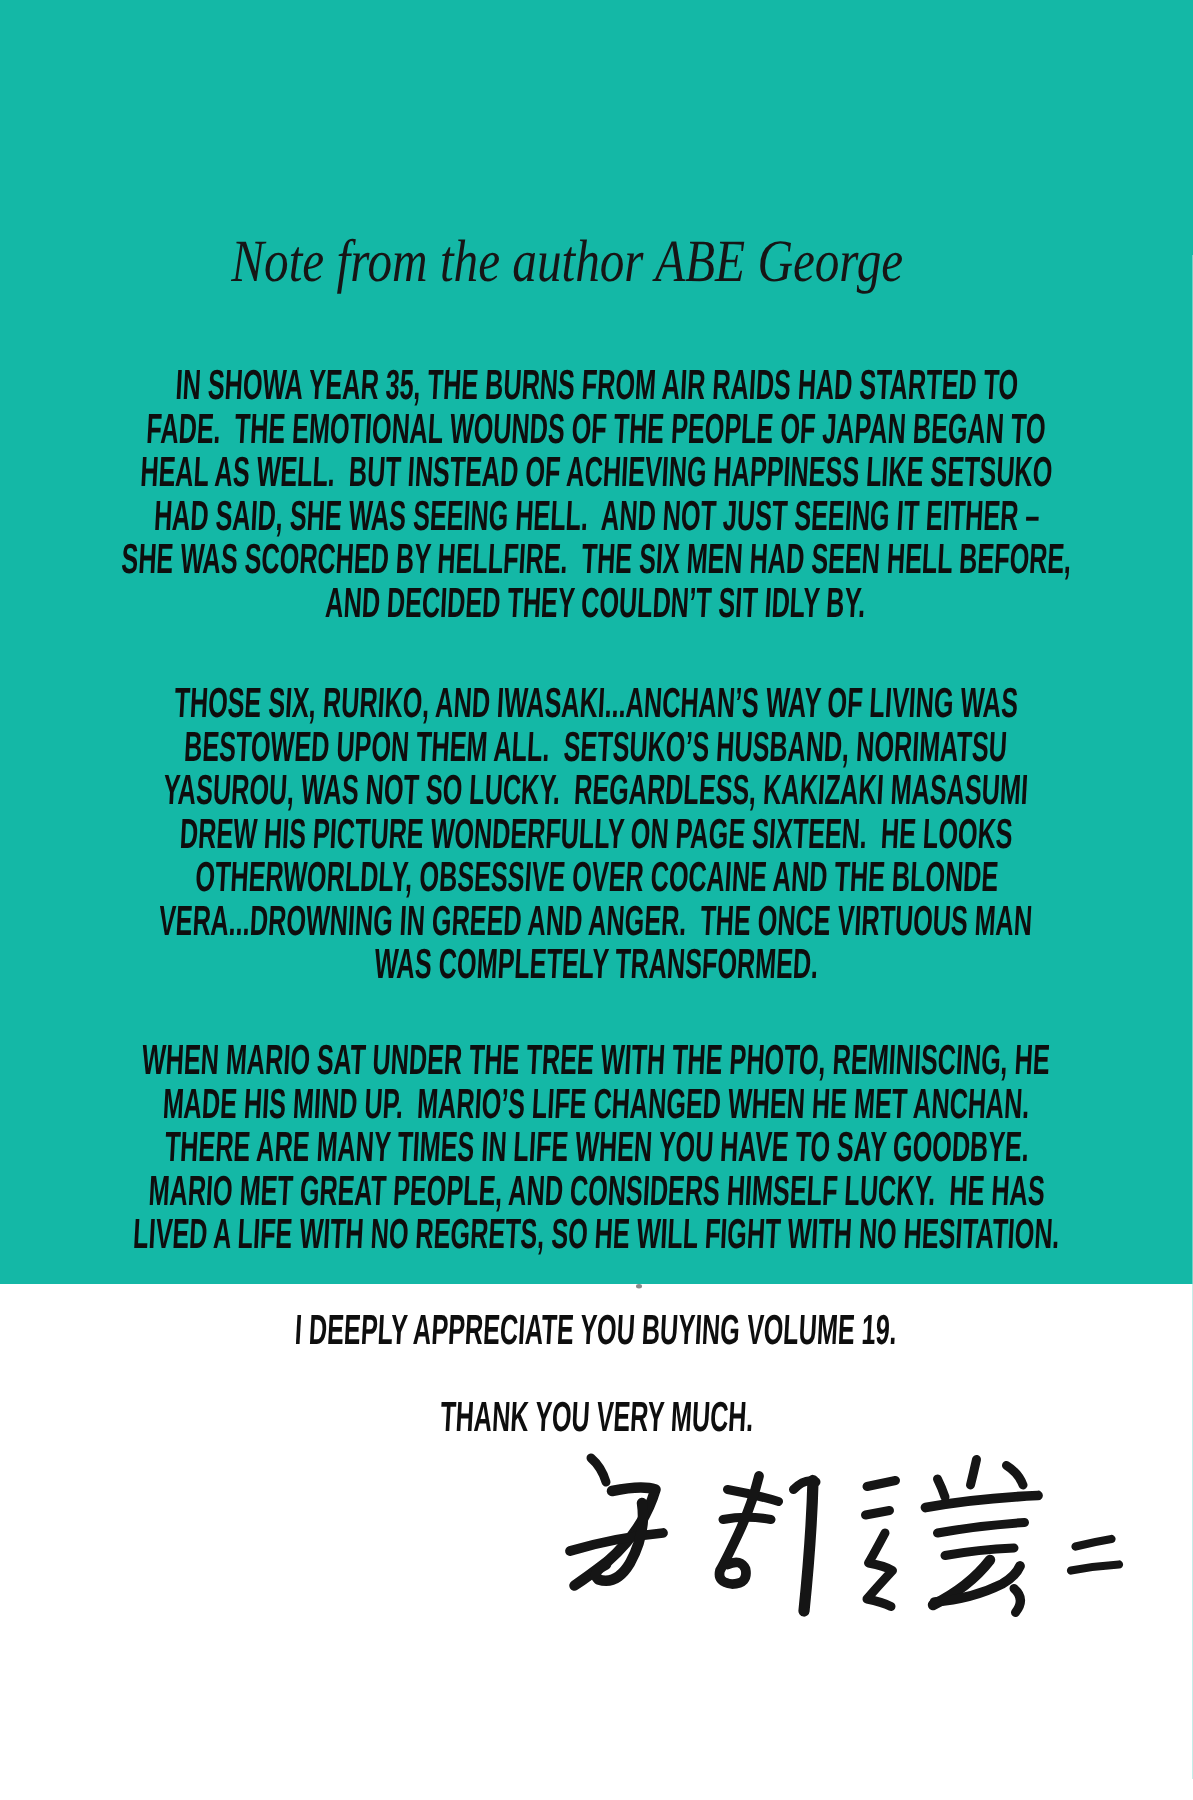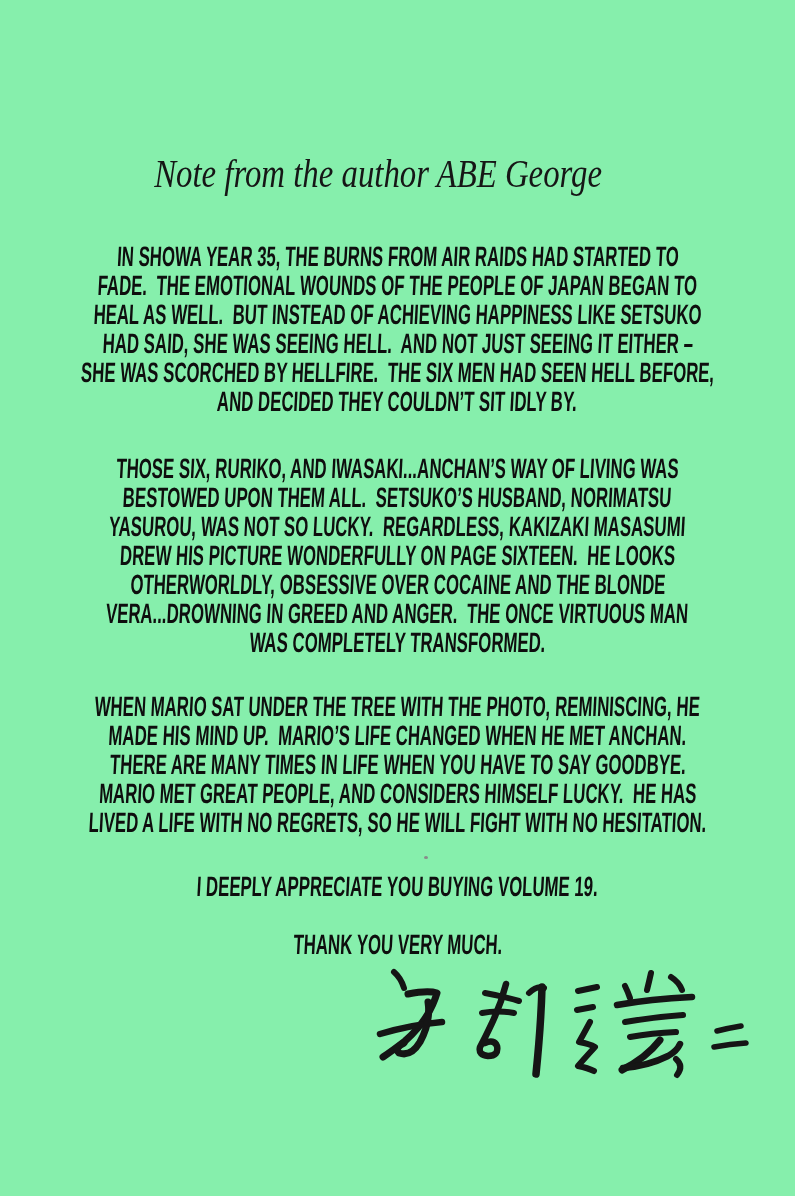--- a/index.html
+++ b/index.html
@@ -7,22 +7,22 @@
     padding: 0;
     width: 795px;
     height: 1200px;
     background: #ffffff;
     overflow: hidden;
   }
   .page {
     position: absolute;
     inset: 0;
     width: 795px;
-    height: 1196px;
-    background: #86efac;
+    height: 856px;
+    background: #14b8a6;
     color: #141414;
   }
   
   .title {
     position: absolute;
     top: 150px;
     left: 0;
     width: 756px;
     margin: 0;
     display: flex;

